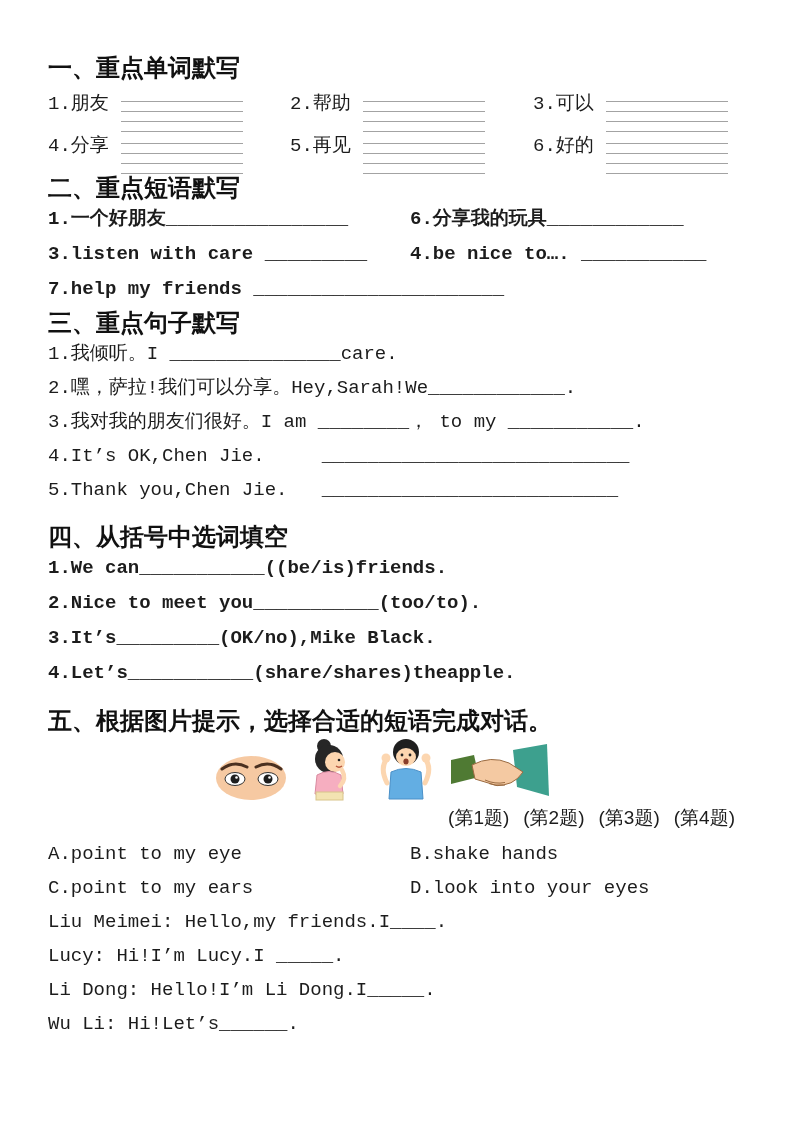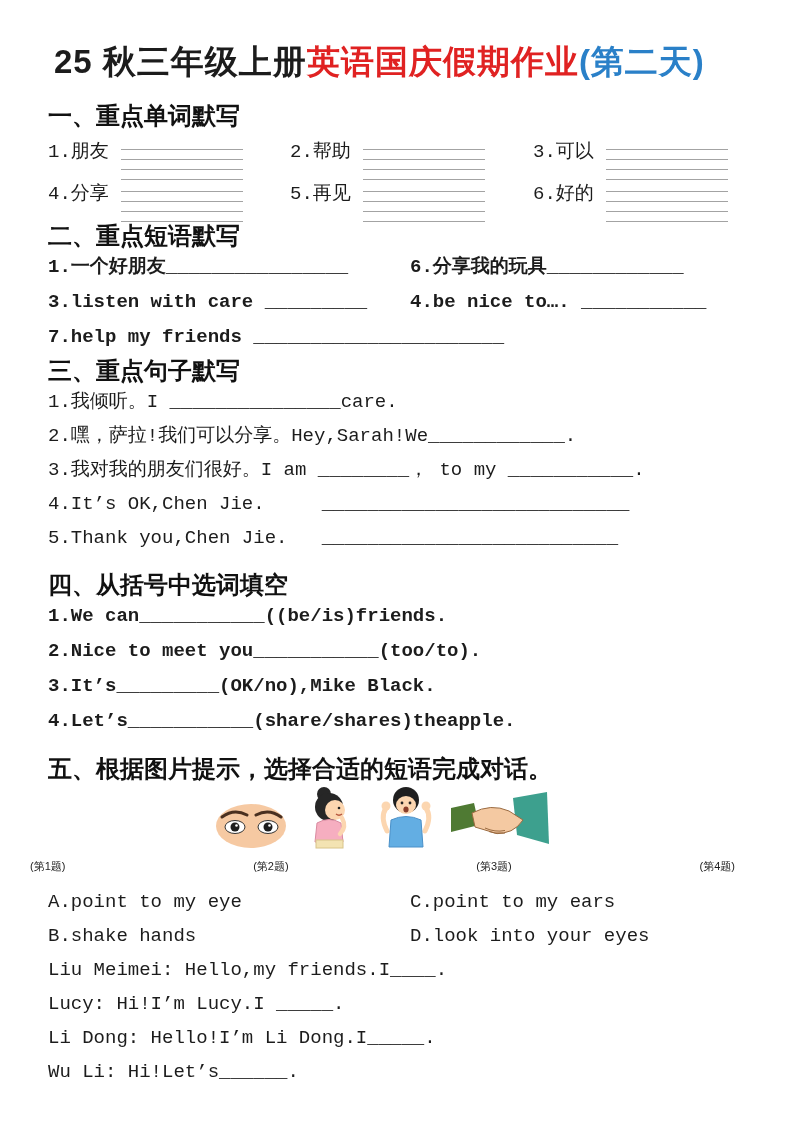--- a/index.html
+++ b/index.html
@@ -42,34 +42,31 @@
   .lh35 { line-height:35px;font-weight:bold; } .lh34 { line-height:34px; }
   .two-col { display:grid; grid-template-columns:362px 1fr; }
 
   
   .pics-row {
     display:flex; align-items:flex-end; justify-content:center;
     gap:10px; margin-top:6px; height:66px; transform:translateX(-18px);
   }
   .pic { display:block; }
   .caption-row {
-    display:flex; justify-content:space-between; gap:4px; line-height:22px;
-    font-size:11px; transform:translateX(-18px);
+    display:flex; justify-content:flex-end; gap:14px; line-height:22px;
+    font-size:19px; transform:translateX(-18px);
     font-family:"Liberation Sans","DejaVu Sans",sans-serif;
   }
   .options { margin-top:8px; }
 </style>
 </head>
 <body>
 
 <div class="page">
 
-  <div class="title">
-    <span>25 秋三年级上册</span><span class="t-red">英语国庆假期作业</span><span class="t-blue">(第二天)</span>
-  </div>
 
   <div>
     <div class="sec-heading mt16">一、重点单词默写</div>
     <div class="words-grid">
       <div class="word-item">
         <span class="word-label">1.朋友</span>
         <span class="write-lines">
             <i></i>
             <i></i>
             <i></i>
@@ -210,22 +207,22 @@
 
     <div class="caption-row">
       <span>(第1题)</span>
       <span>(第2题)</span>
       <span>(第3题)</span>
       <span>(第4题)</span>
     </div>
 
     <div class="two-col options">
       <div class="line lh34">A.point to my eye</div>
+      <div class="line lh34">B.shake hands</div>
       <div class="line lh34">C.point to my ears</div>
-      <div class="line lh34">B.shake hands</div>
       <div class="line lh34">D.look into your eyes</div>
     </div>
 
     <div class="line lh34">Liu Meimei: Hello,my friends.I____.</div>
     <div class="line lh34">Lucy: Hi!I’m Lucy.I _____.</div>
     <div class="line lh34">Li Dong: Hello!I’m Li Dong.I_____.</div>
     <div class="line lh34">Wu Li: Hi!Let’s______.</div>
   </div>
 
 </div>

